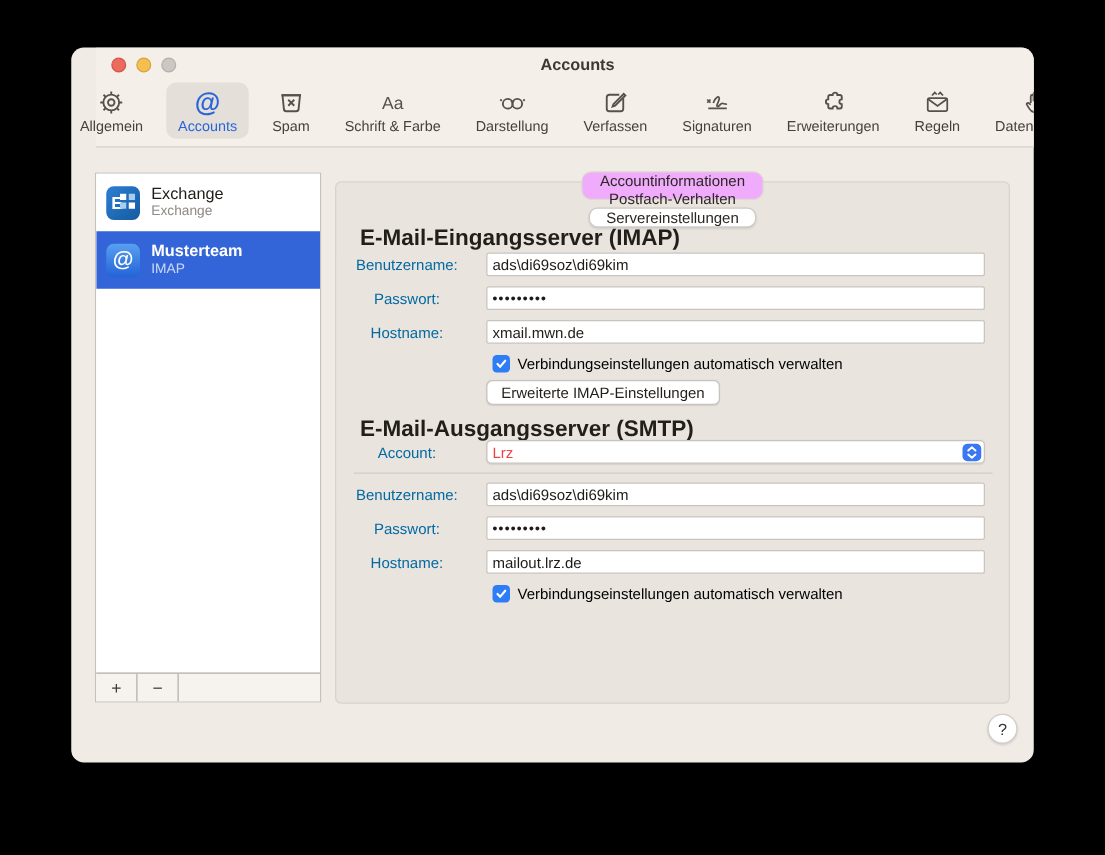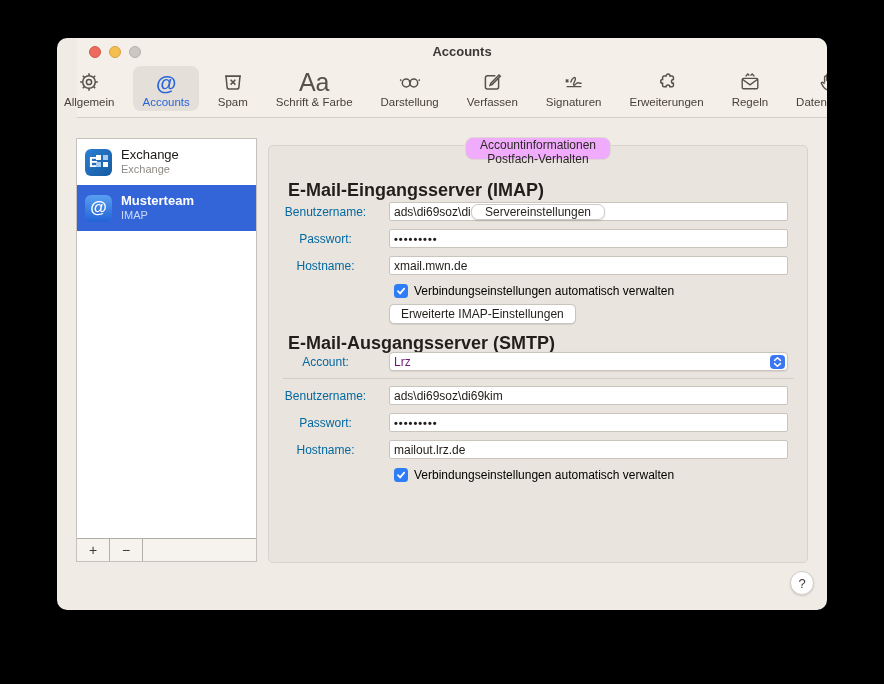--- a/index.html
+++ b/index.html
@@ -22,21 +22,21 @@
   .toolbar { position:absolute; left:0; top:28px; width:100%; height:52px;
              display:flex; justify-content:center; align-items:flex-start; gap:10px; }
   .titem { display:flex; flex-direction:column; align-items:center; gap:1px;
            padding:3px 9px 3px; border-radius:8px; color:#56514b; }
   .titem .ticon { height:26px; display:flex; align-items:center; justify-content:center; }
   .titem .tlabel { font-size:11.5px; color:#474239; white-space:nowrap; }
   .titem.selected { background:#e4dfd9; color:#2965d9; }
   .titem.selected .tlabel { color:#2965d9; }
   .titem svg { width:24px; height:24px; }
   .at-glyph { font-size:21px; font-weight:600; line-height:1; }
-  .aa-glyph { font-size:25px; line-height:1; color:#56514b; }
+  .aa-glyph { font-size:14px; line-height:1; color:#56514b; }
   
   .sidebar { position:absolute; left:19px; top:100px; width:181px; height:424px;
              border:1px solid #c6c1bc; background:#fff; display:flex; flex-direction:column; }
   .acct-list { flex:1; overflow:hidden; background:#fff; }
   .acct-row { height:46px; display:flex; align-items:center; padding:0 8px; gap:9px; cursor:default; }
   .acct-row.selected { background:#3365d8; }
   .acct-icon { width:27px; height:27px; border-radius:6px; flex:0 0 auto; position:relative; }
   .exch-icon { background:linear-gradient(135deg,#2b7fd4,#155a9f); }
   .exch-icon .e { position:absolute; left:4px; top:5px; color:#fff; font-weight:700; font-size:14px; }
   .exch-grid { position:absolute; right:4px; top:6px; width:12px; height:12px;
@@ -56,34 +56,34 @@
   .la-btn { width:33px; border-right:1px solid #b3aeaa; display:flex; align-items:center;
             justify-content:center; font-size:14px; color:#3c3833; cursor:default; }
   .la-fill { flex:1; }
   
   .tabbar { position:absolute; left:0; top:99px; width:100%; display:flex;
             justify-content:center; }
   .tabset { display:flex; align-items:center; background:#f0abfc; border:1px solid #ddd8d2;
             border-radius:8px; height:23px; padding:0 1px; transform:translateX(96px);flex-direction:column; }
   .tab { font-size:12px; color:#2b2723; padding:0 13px; height:21px; display:flex;
          align-items:center; border-radius:7px; white-space:nowrap; }
-  .tab.selected { background:#fff; border:1px solid #cfcac4; box-shadow:0 1px 2px rgba(0,0,0,.12);margin-top:38px; }
+  .tab.selected { background:#fff; border:1px solid #cfcac4; box-shadow:0 1px 2px rgba(0,0,0,.12); }
   .tab-sep { width:1px; height:12px; background:#c9c4be; }
   
   .main-box { position:absolute; left:211px; top:107px; width:540px; height:418px;
               background:#e9e4de; border:1px solid #d8d3cd; border-radius:5px; }
   .section-h { position:absolute; left:19px; font-size:18px; font-weight:700; color:#221e1a; }
   .frow { position:absolute; left:0; width:519px; display:flex; align-items:center; }
   .flabel { width:120px; text-align:center; padding-right:7px; font-size:12px; color:#0369a1; }
   .ffield { flex:1; height:19px; border:1px solid #c9c4be; background:#fff; border-radius:2px;
             font-size:12px; color:#1f1b18; padding:0 4px;
             font-family:"Liberation Sans", sans-serif; }
   .ffield.pwd { letter-spacing:1px; font-weight:700; font-size:11px; }
   .popup { flex:1; height:19px; border:1px solid #c9c4be; background:#fff; border-radius:4px;
-           position:relative; font-size:12px; color:#701a75; display:flex; align-items:center;
+           position:relative; font-size:12px; color:#ef4444; display:flex; align-items:center;
            padding:0 4px; box-shadow:0 .5px 1px rgba(0,0,0,.08); }
   .stepper { position:absolute; right:2px; top:2px; width:15px; height:14px; background:#3b77f3;
              border-radius:4px; display:flex; align-items:center; justify-content:center; }
   .chk-row { position:absolute; display:flex; align-items:center; gap:6px; }
   .chk { width:14px; height:14px; background:#2e7df6; border-radius:3.5px; display:flex;
          align-items:center; justify-content:center; }
   .chk-label { font-size:12px; color:#000000; }
   .adv-btn { position:absolute; height:20px; padding:0 11px; background:#fff;
              border:1px solid #c9c4be; border-radius:5px; font-size:12px; color:#221e1a;
              display:flex; align-items:center; box-shadow:0 .5px 1px rgba(0,0,0,.1); }

